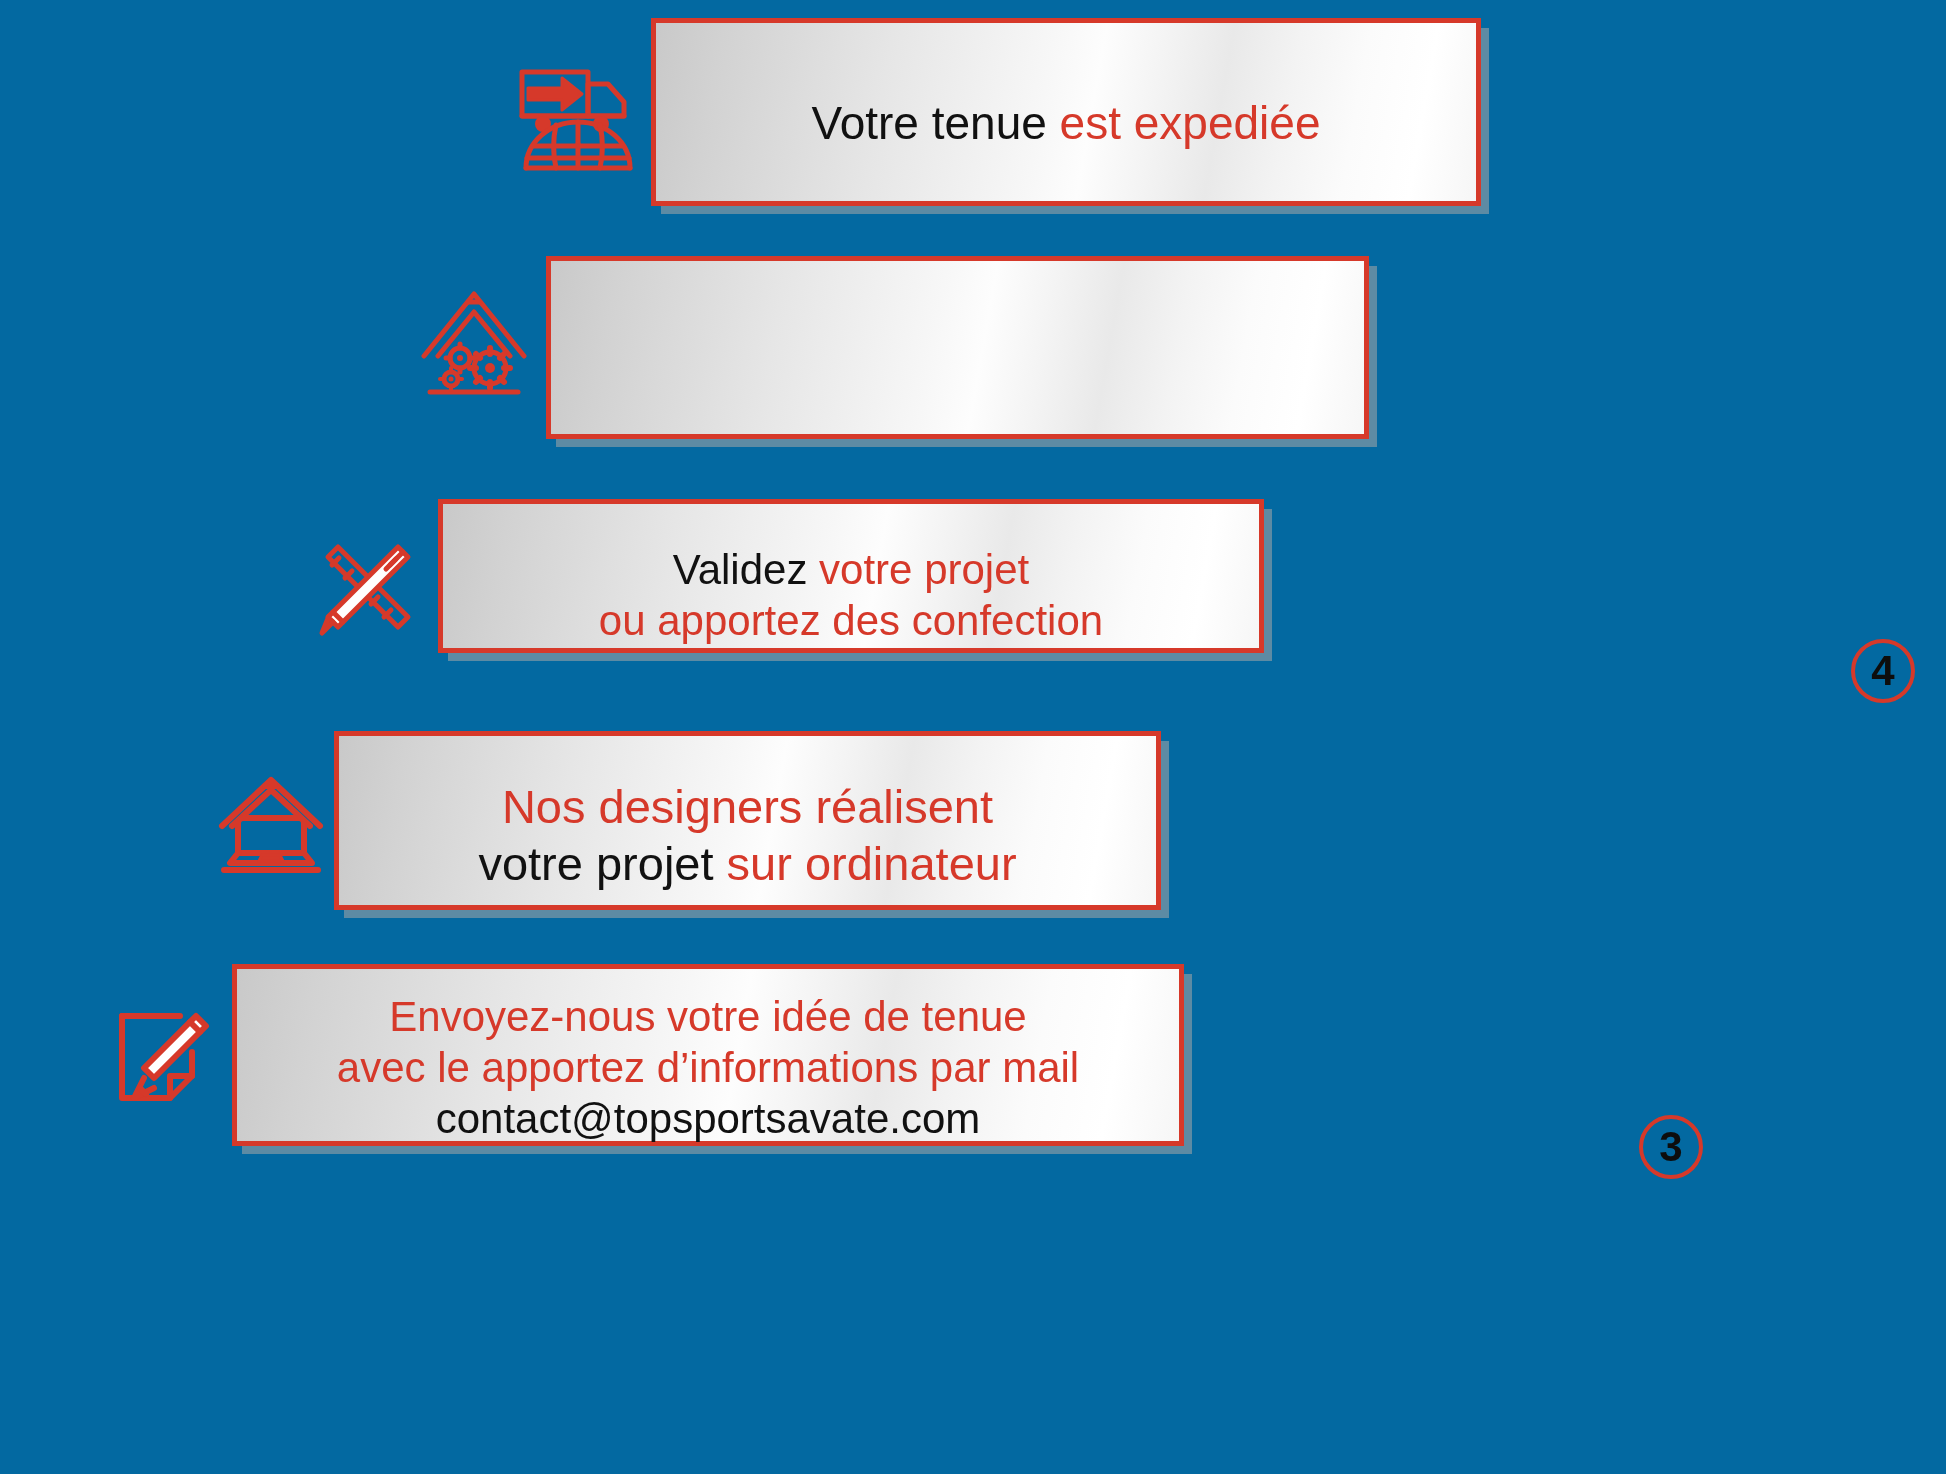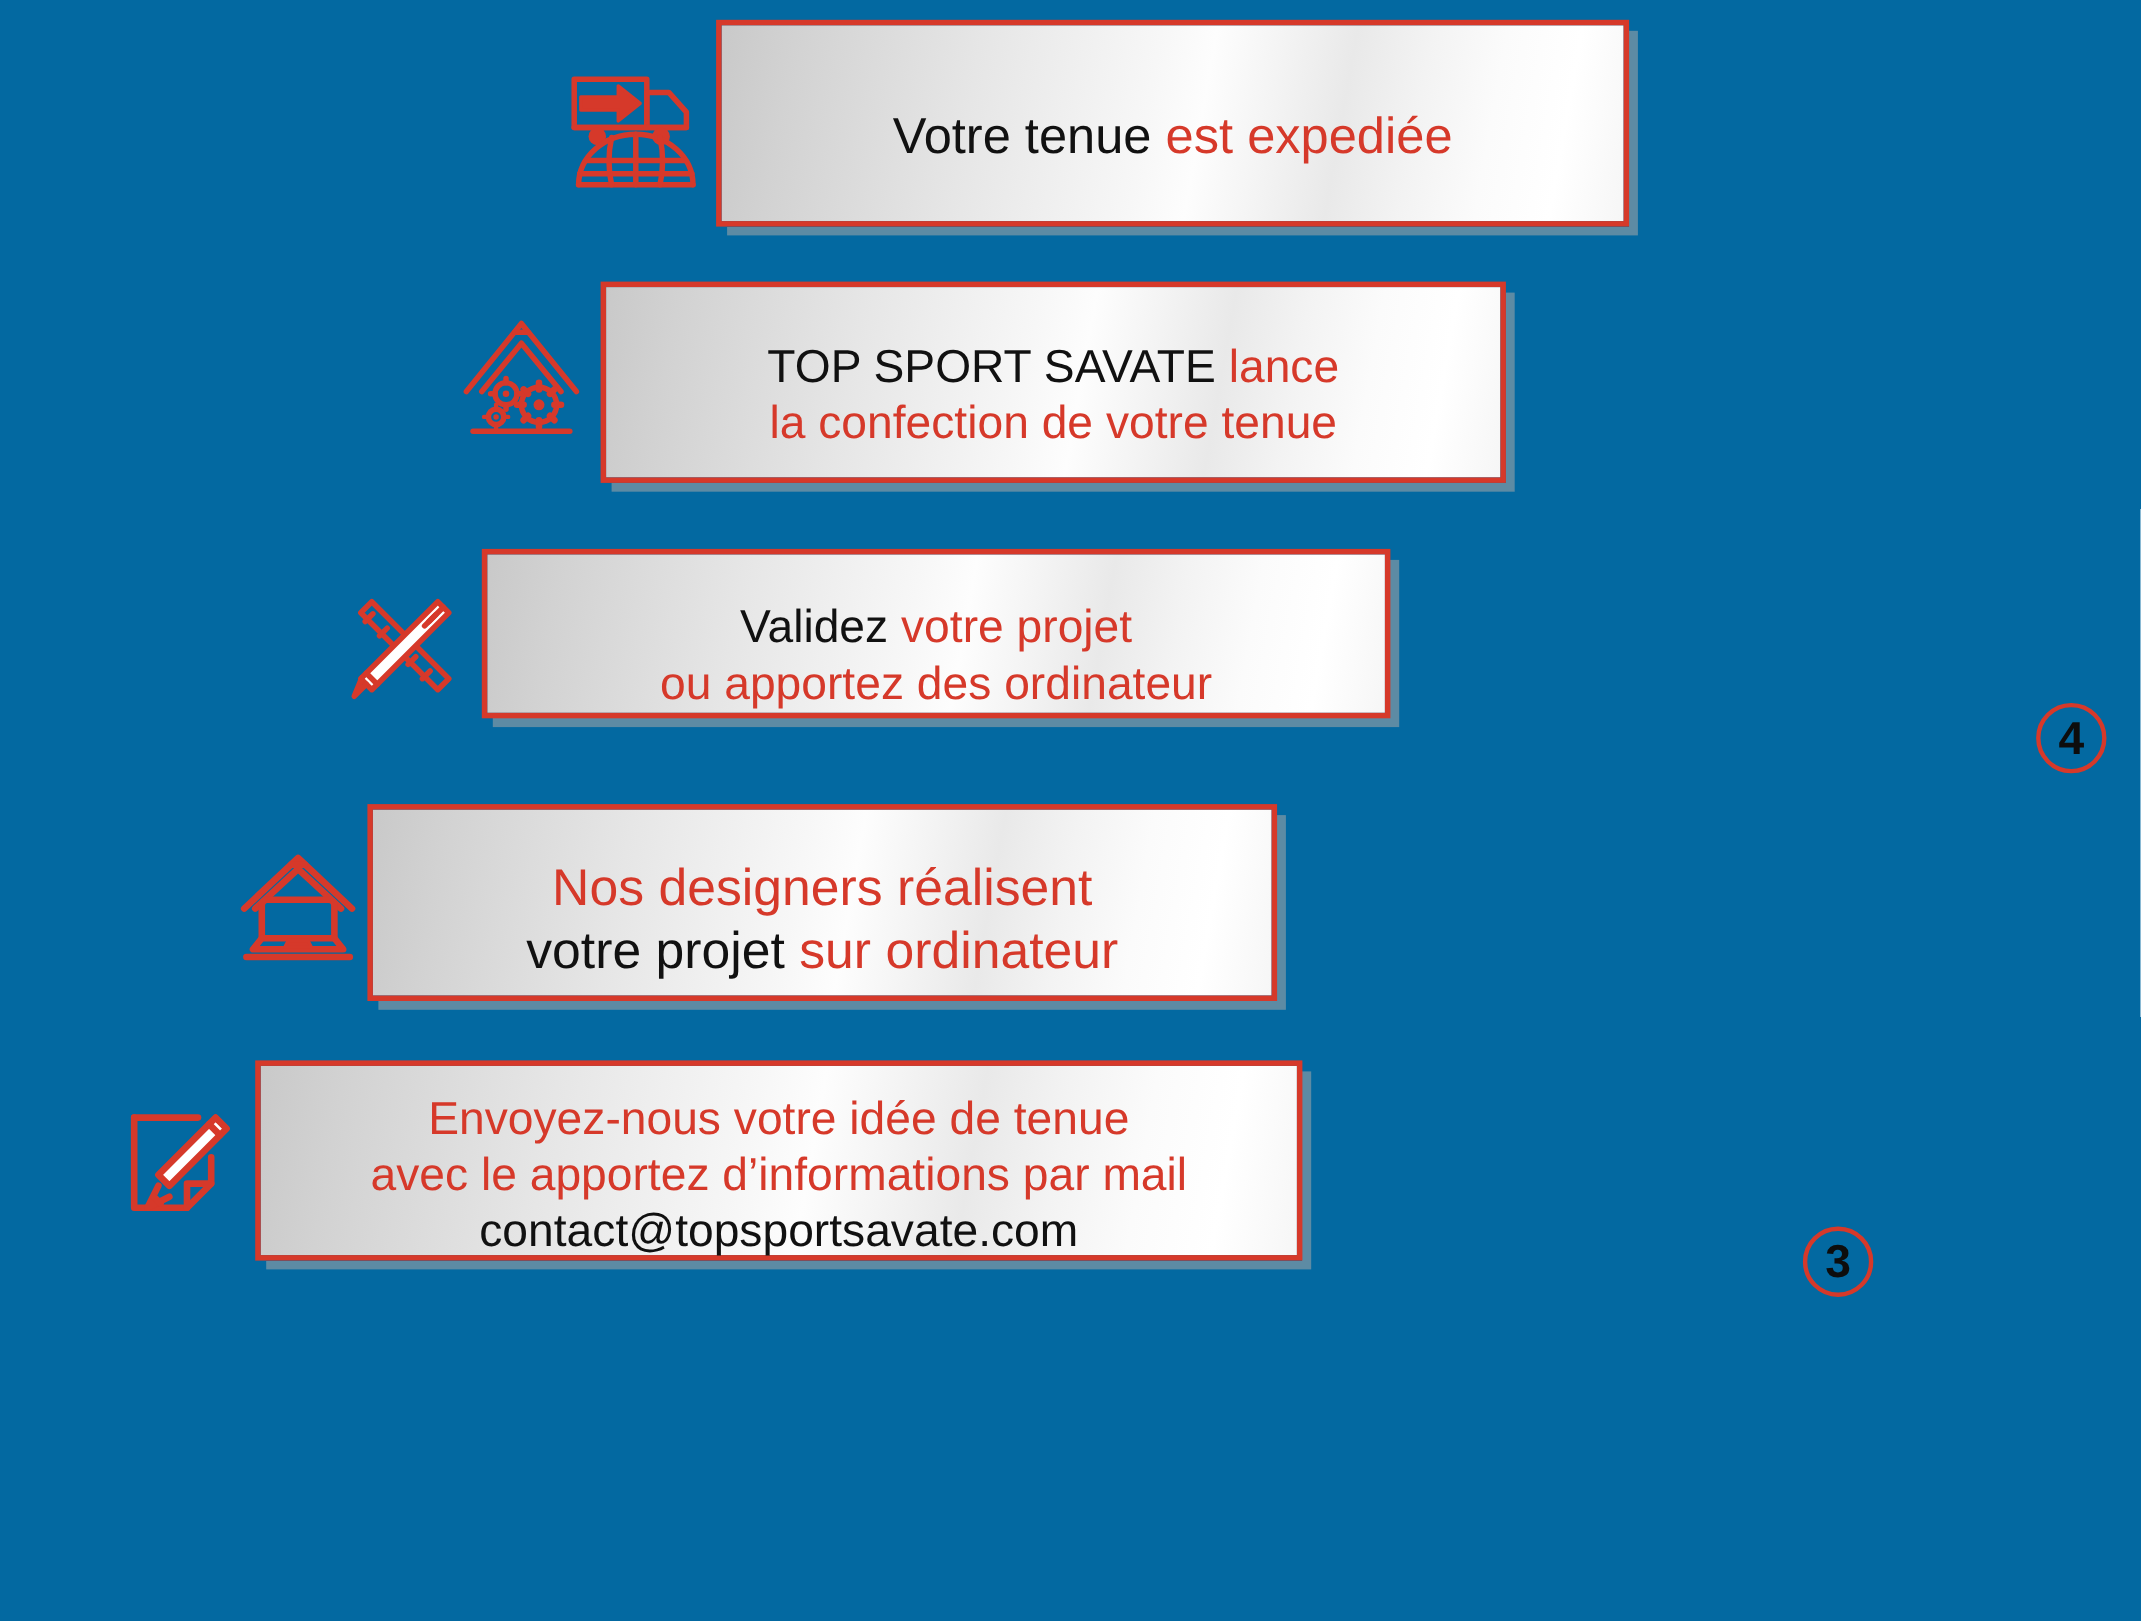--- a/index.html
+++ b/index.html
@@ -178,28 +178,20 @@
           <g stroke-width="4">
             <path d="M33 88 v3"></path>
               <path d="M33 107 v3"></path>
             <path d="M22 99 h3"></path>
               <path d="M41 99 h3"></path>
           </g>
         </g>
       </svg>
     </span>
     <div class="panel">
-      <div class="panel-text">
-        <span class="line">
-          <span class="blk">TOP SPORT SAVATE </span><span class="red">lance</span>
-        </span>
-        <span class="line">
-          <span class="red">la confection de votre tenue</span>
-        </span>
-      </div>
       <div class="badge">4</div>
     </div>
   </div>
 
   <div class="step" id="row3">
     <span class="icon-box">
       <svg viewBox="0 0 120 122" xmlns="http://www.w3.org/2000/svg">
         <g fill="none" stroke="#d6392a" stroke-width="5" stroke-linejoin="round" stroke-linecap="round">
 
           <path d="M20 30 L30 20 L100 90 L90 100 Z"></path>
@@ -216,21 +208,21 @@
           <path d="M25 85 L35 95"></path>
         </g>
       </svg>
     </span>
     <div class="panel">
       <div class="panel-text">
         <span class="line">
           <span class="blk">Validez </span><span class="red">votre projet</span>
         </span>
         <span class="line">
-          <span class="red">ou apportez des ordinateur</span>
+          <span class="red">ou apportez des confection</span>
         </span>
       </div>
       <div class="badge">3</div>
     </div>
   </div>
 
   <div class="step" id="row2">
     <span class="icon-box">
       <svg viewBox="0 0 114 112" xmlns="http://www.w3.org/2000/svg">
         <g fill="none" stroke="#d6392a" stroke-width="6" stroke-linejoin="round" stroke-linecap="round">

